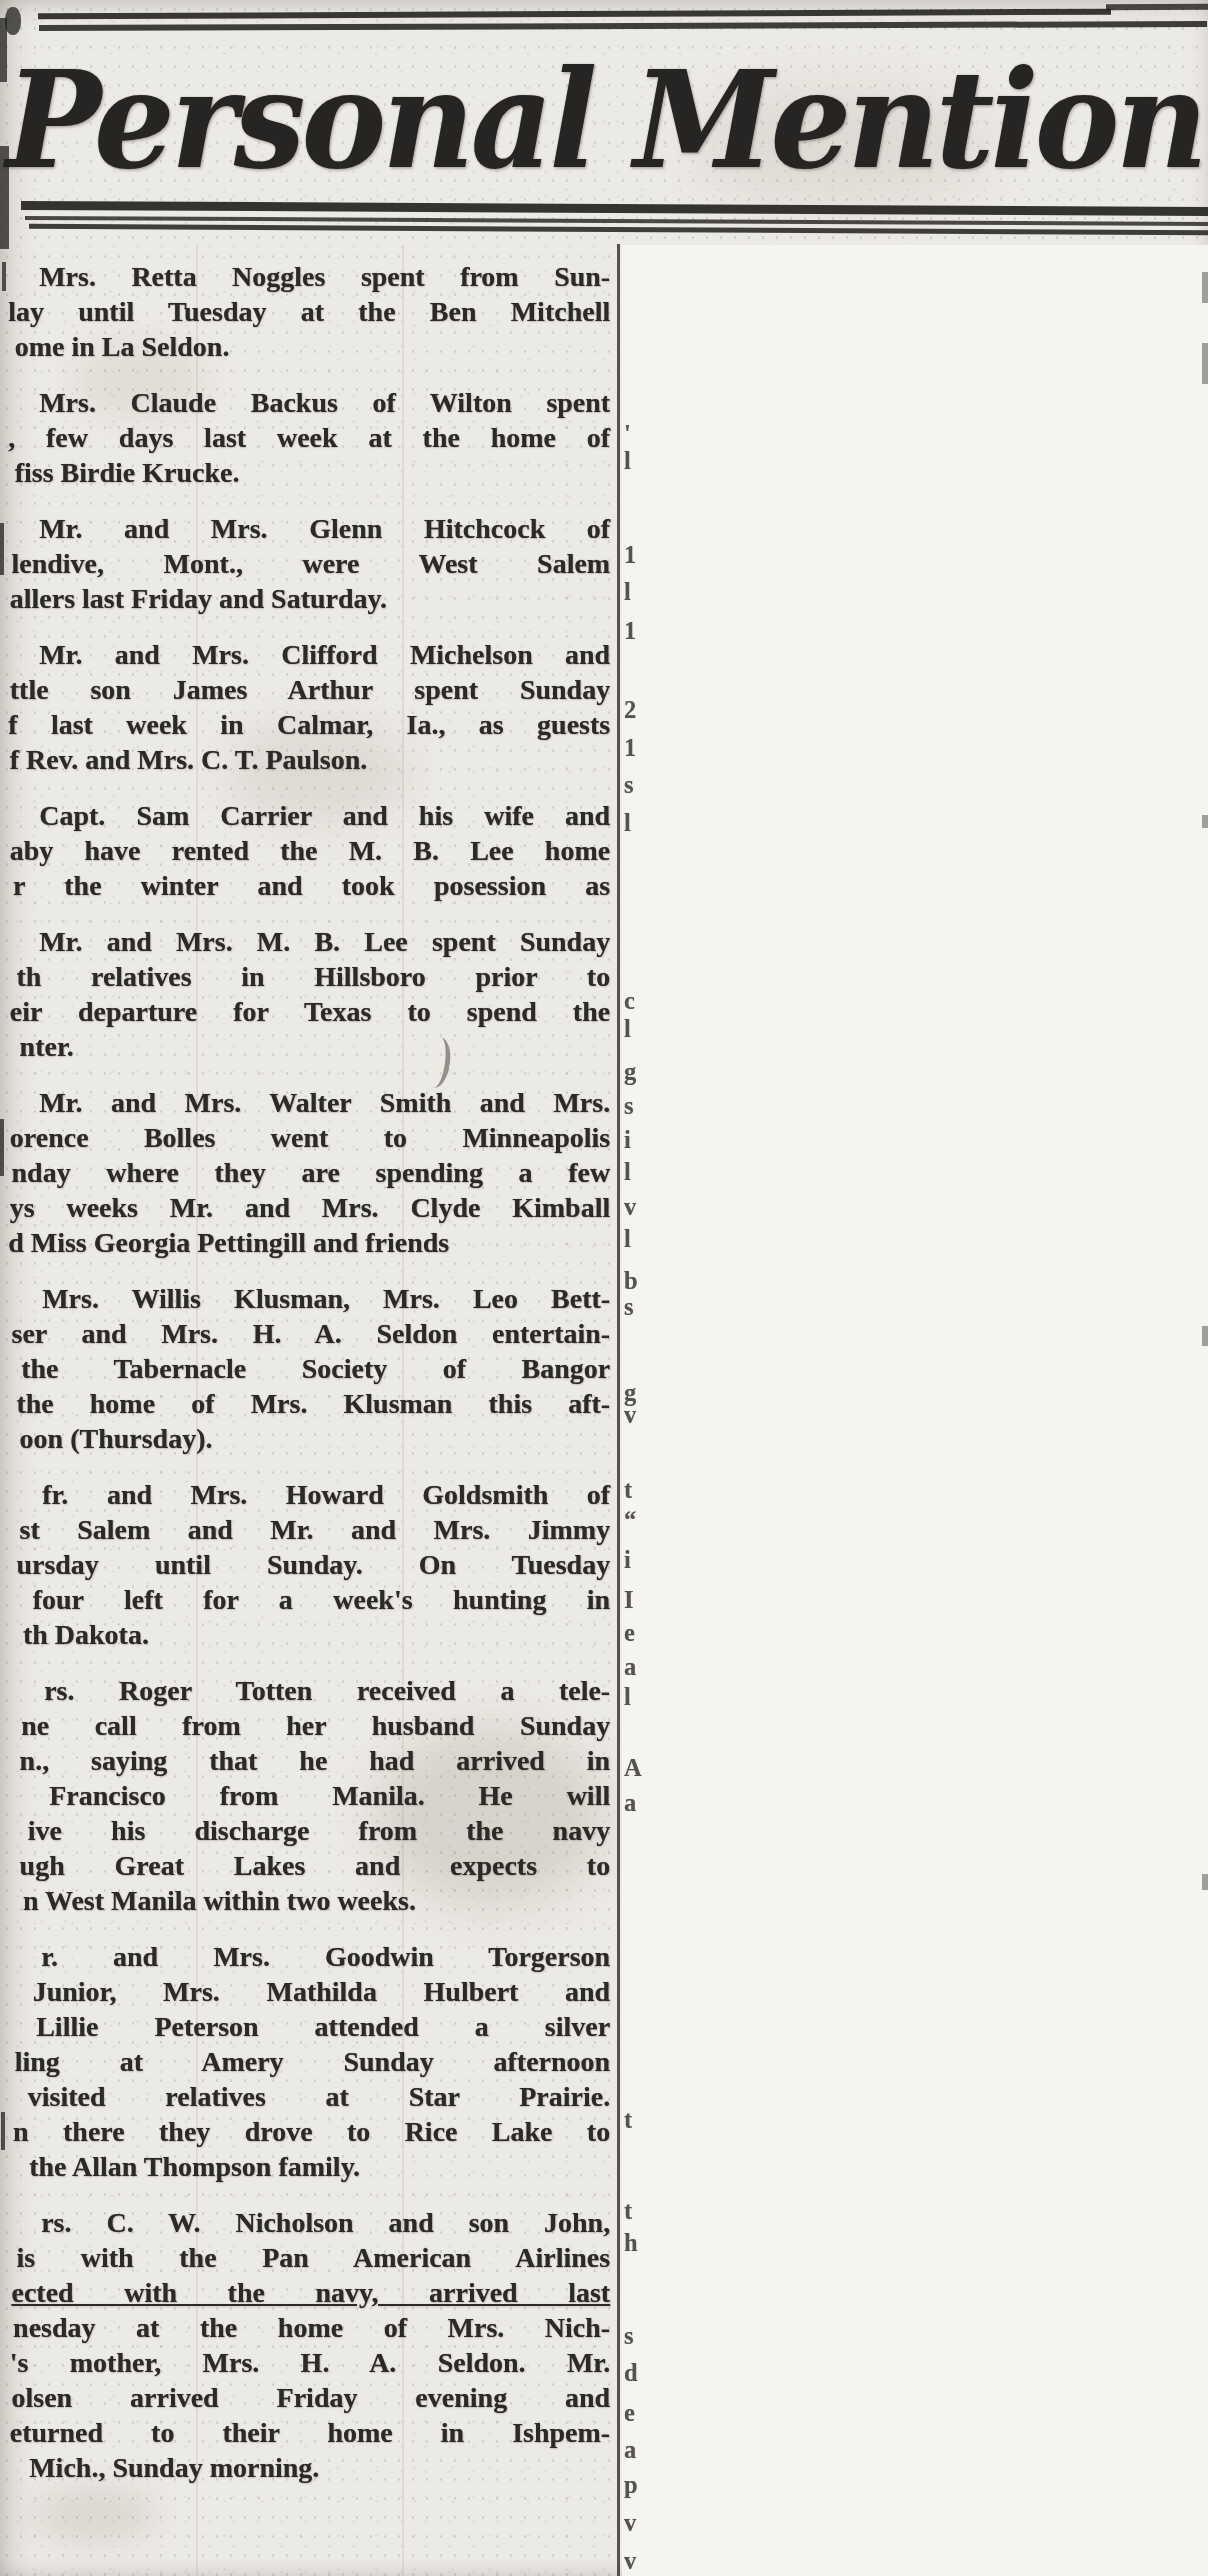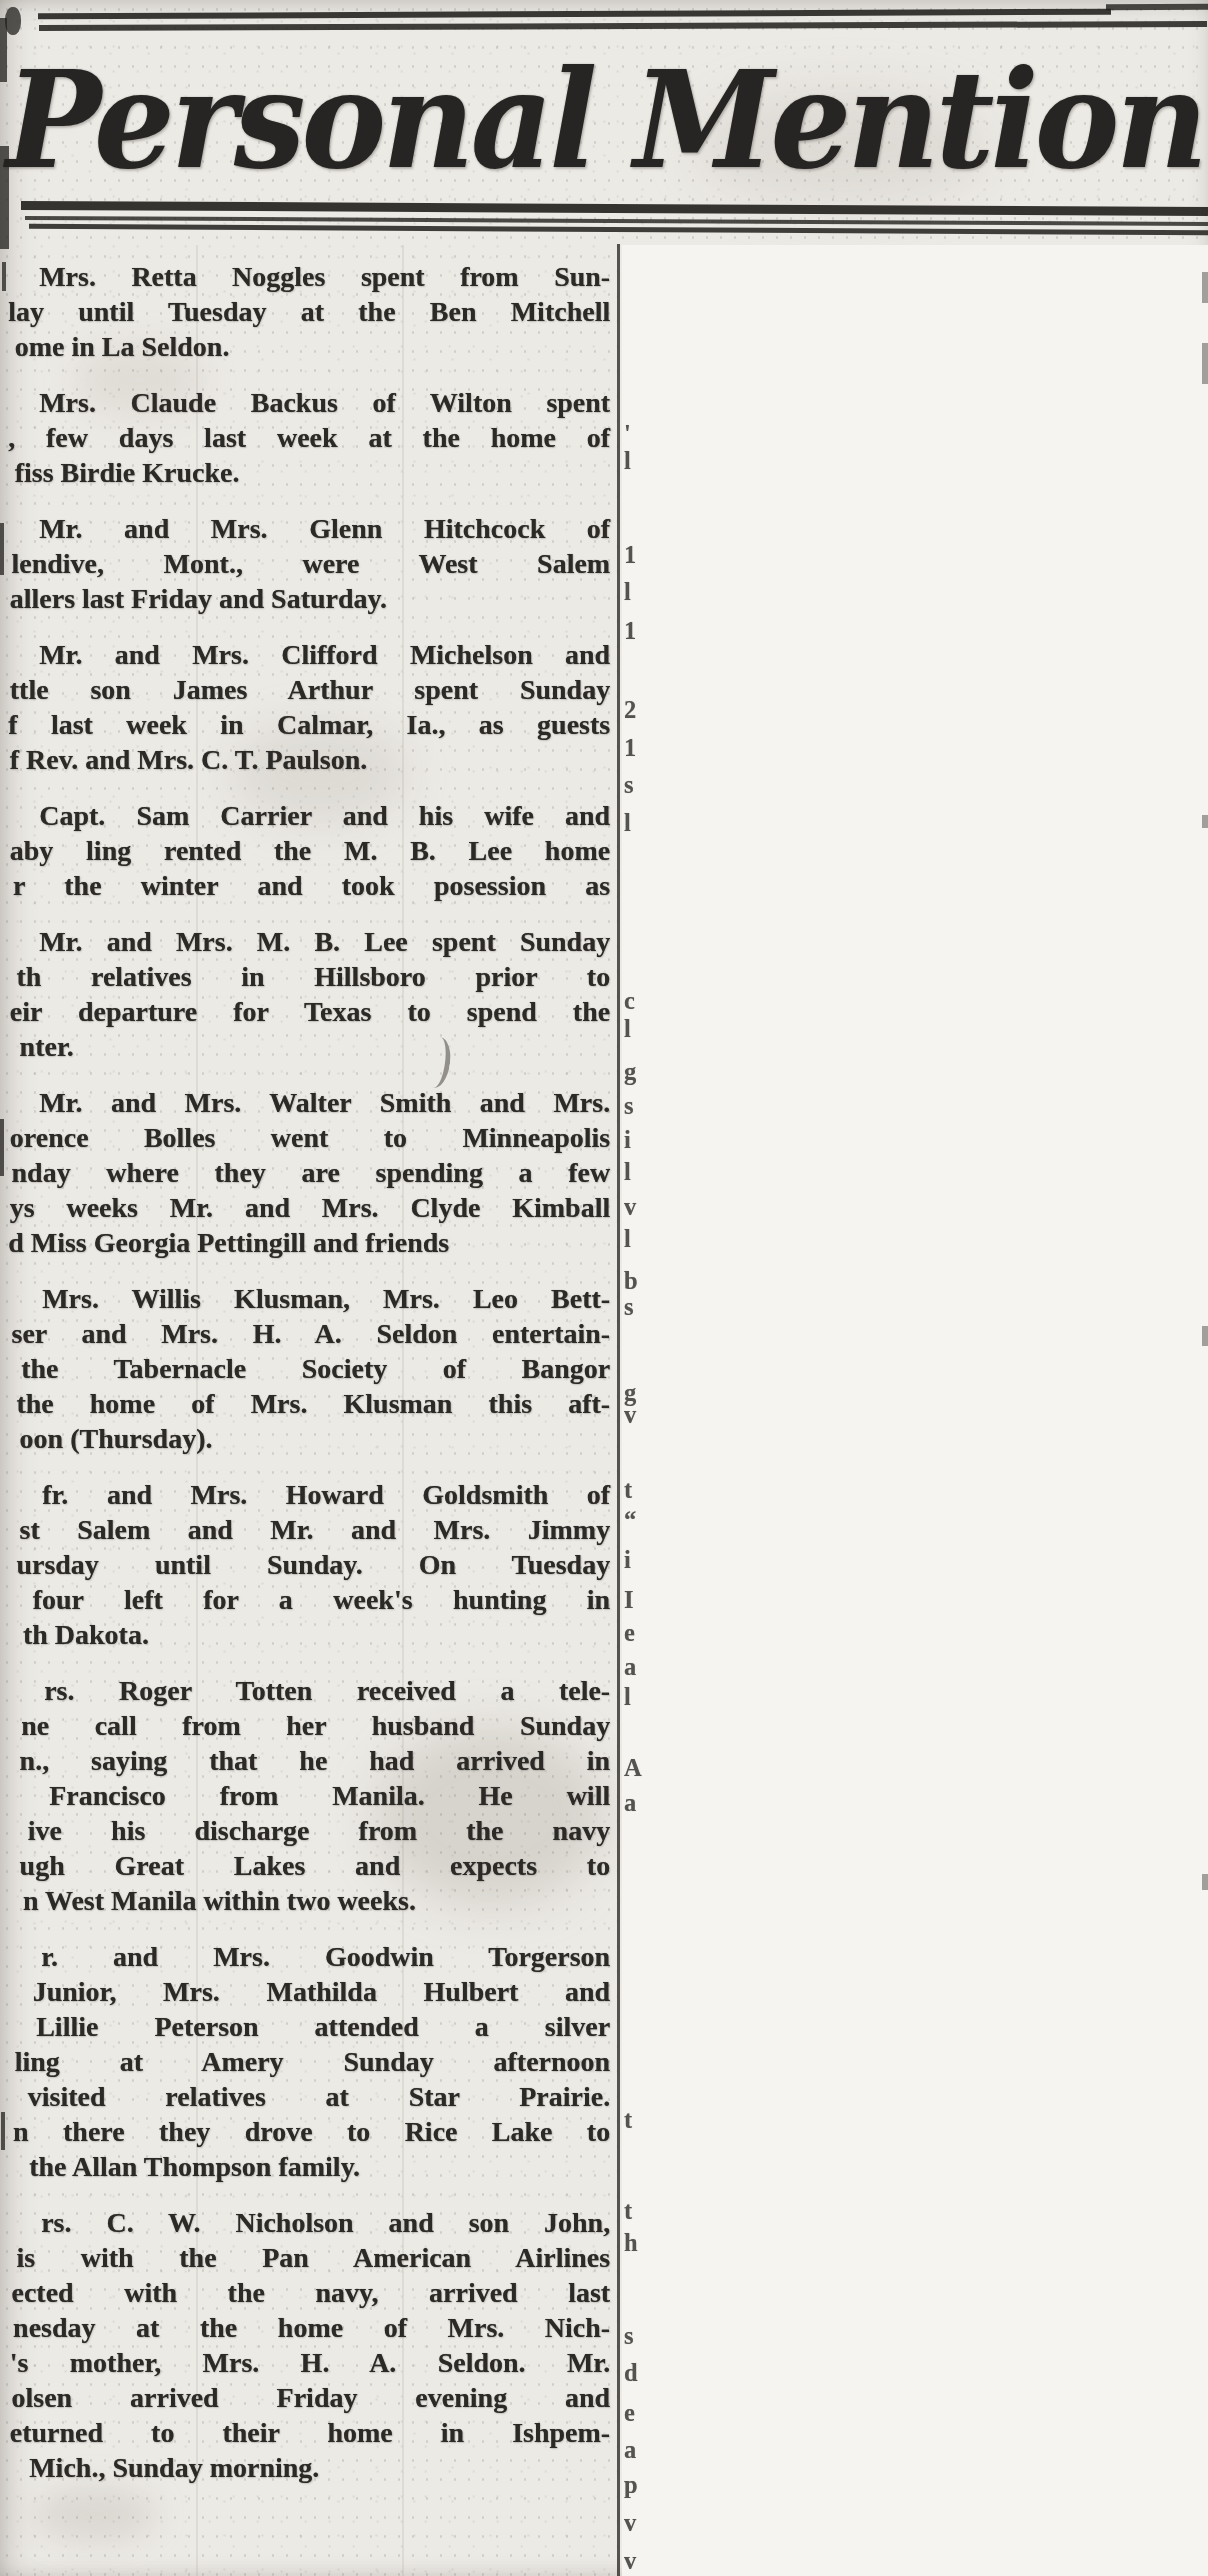--- a/index.html
+++ b/index.html
@@ -132,21 +132,21 @@
         <div class="line flush" style="padding-left: 1.6px;">allers last Friday and Saturday.</div>
       </div>
       <div class="para">
         <div class="line" style="padding-left: 31px;">Mr. and Mrs. Clifford Michelson and</div>
         <div class="line" style="padding-left: 1.6px;">ttle son James Arthur spent Sunday</div>
         <div class="line" style="padding-left: 0px;">f last week in Calmar, Ia., as guests</div>
         <div class="line flush" style="padding-left: 1.6px;">f Rev. and Mrs. C. T. Paulson.</div>
       </div>
       <div class="para">
         <div class="line" style="padding-left: 31px;">Capt. Sam Carrier and his wife and</div>
-        <div class="line" style="padding-left: 1.6px;">aby ling rented the M. B. Lee home</div>
+        <div class="line" style="padding-left: 1.6px;">aby have rented the M. B. Lee home</div>
         <div class="line" style="padding-left: 4.9px;">r the winter and took posession as</div>
       </div>
       <div class="para">
         <div class="line" style="padding-left: 31px;">Mr. and Mrs. M. B. Lee spent Sunday</div>
         <div class="line" style="padding-left: 8.2px;">th relatives in Hillsboro prior to</div>
         <div class="line" style="padding-left: 1.6px;">eir departure for Texas to spend the</div>
         <div class="line flush" style="padding-left: 11.4px;">nter.</div>
       </div>
       <div class="para">
         <div class="line" style="padding-left: 31px;">Mr. and Mrs. Walter Smith and Mrs.</div>
@@ -183,21 +183,21 @@
         <div class="line" style="padding-left: 24.5px;">Junior, Mrs. Mathilda Hulbert and</div>
         <div class="line" style="padding-left: 28px;">Lillie Peterson attended a silver</div>
         <div class="line" style="padding-left: 6.5px;">ling at Amery Sunday afternoon</div>
         <div class="line" style="padding-left: 19.6px;">visited relatives at Star Prairie.</div>
         <div class="line" style="padding-left: 4.9px;">n there they drove to Rice Lake to</div>
         <div class="line flush" style="padding-left: 21px;">the Allan Thompson family.</div>
       </div>
       <div class="para">
         <div class="line" style="padding-left: 33px;">rs. C. W. Nicholson and son John,</div>
         <div class="line" style="padding-left: 8.2px;">is with the Pan American Airlines</div>
-        <div class="line" style="padding-left: 3.3px;">ected with the navy, arrived last</div>
+        <div class="line" style="padding-left: 3.3px; text-decoration: underline;">ected with the navy, arrived last</div>
         <div class="line" style="padding-left: 4.9px;">nesday at the home of Mrs. Nich-</div>
         <div class="line" style="padding-left: 1.6px;">'s mother, Mrs. H. A. Seldon. Mr.</div>
         <div class="line" style="padding-left: 3.3px;">olsen arrived Friday evening and</div>
         <div class="line" style="padding-left: 1.6px;">eturned to their home in Ishpem-</div>
         <div class="line flush" style="padding-left: 21px;">Mich., Sunday morning.</div>
       </div>
     </div>
 
   <div id="strays">
       <div class="stray" style="top: 420px;">'</div>

